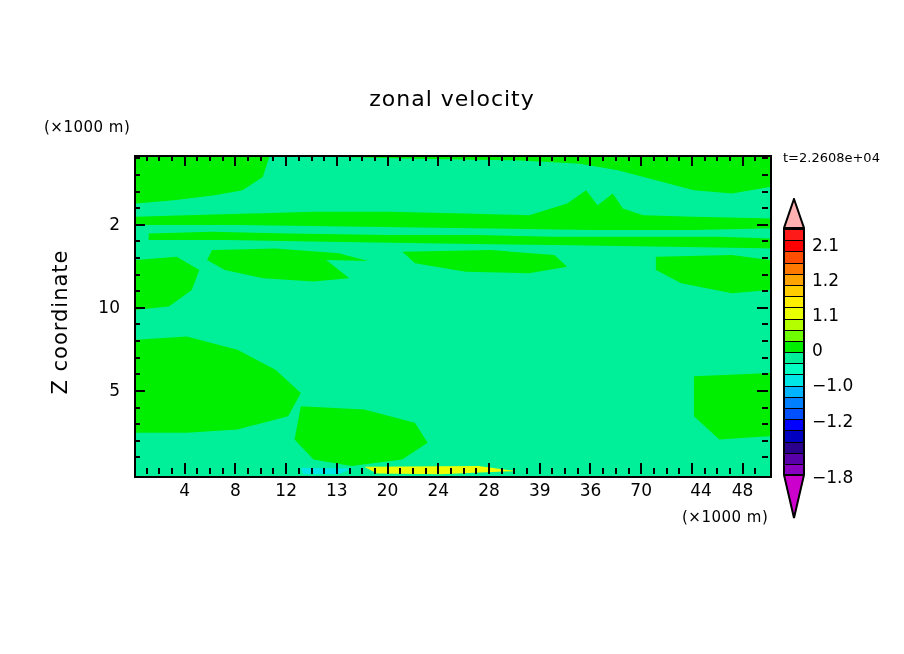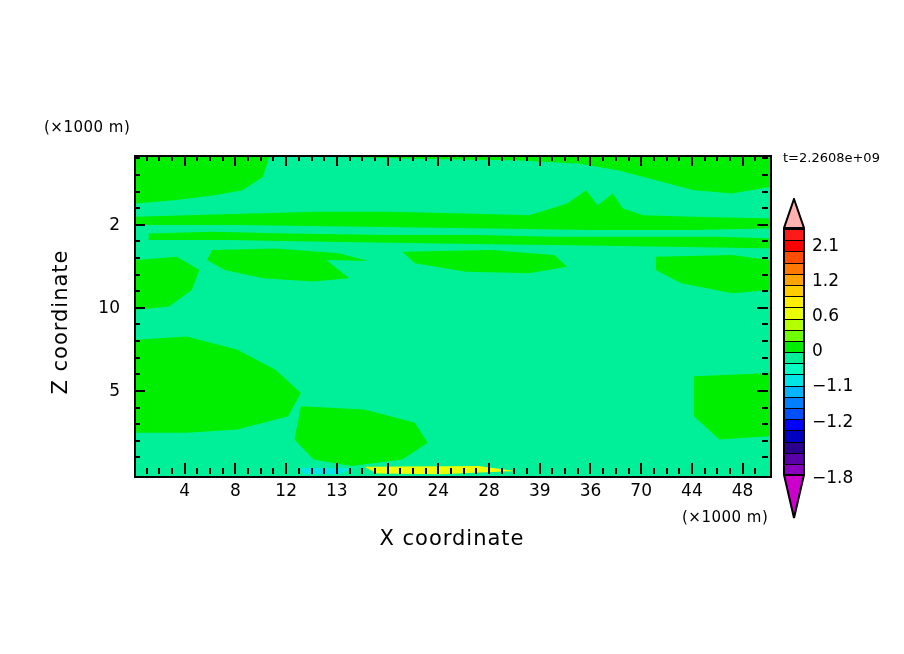--- a/index.html
+++ b/index.html
@@ -35,26 +35,26 @@
   .cseg{width:100%;border-bottom:1px solid #000;box-sizing:border-box;}
   .cseg:last-child{border-bottom:none;}
   .cbtxt{position:absolute;left:812px;font-size:17px;white-space:pre;}
   #capTop,#capBot{position:absolute;left:783px;width:22px;}
 </style>
 </head>
 <body>
 
 <div id="stage">
 
+  <div class="txt" id="title">zonal velocity</div>
 
   <div class="txt" id="zunits">(×1000 m)</div>
 
   <div class="txt" id="xunits">(×1000 m)</div>
 
-  <div class="txt" id="xlabel">X coordinate</div>
 
   <div class="txt" id="zlabel">Z coordinate</div>
 
   <div id="plot">
     <svg id="field" viewBox="0 0 500 192" preserveAspectRatio="none">
         <rect x="0" y="0" width="500" height="192" fill="#00f09a"></rect>
         <polygon points="0.00,0.00 105.00,0.00 100.00,12.00 84.00,20.00 62.00,23.00 30.00,26.00 0.00,28.00" fill="#00ee00"></polygon>
         <polygon points="130.00,0.00 500.00,0.00 500.00,18.00 470.00,22.00 440.00,20.00 410.00,14.00 380.00,8.00 350.00,4.00 300.00,2.00 220.00,1.00 160.00,0.00" fill="#00ee00"></polygon>
         <polygon points="0.00,36.00 40.00,35.00 90.00,34.00 140.00,33.00 200.00,33.00 260.00,34.00 310.00,35.00 340.00,28.00 355.00,20.00 364.00,29.00 376.00,22.00 384.00,31.00 400.00,35.00 440.00,36.00 500.00,37.00 500.00,43.00 440.00,44.00 360.00,44.00 280.00,43.00 180.00,42.00 80.00,41.00 0.00,41.00" fill="#00ee00"></polygon>
         <polygon points="10.00,46.00 60.00,45.00 120.00,46.00 200.00,47.00 270.00,47.00 330.00,48.00 400.00,48.00 460.00,48.00 500.00,49.00 500.00,55.00 420.00,54.00 330.00,53.00 240.00,52.00 150.00,51.00 70.00,50.00 10.00,50.00" fill="#00ee00"></polygon>
@@ -64,21 +64,21 @@
         <polygon points="410.00,60.00 470.00,59.00 500.00,62.00 500.00,80.00 470.00,82.00 430.00,76.00 410.00,68.00" fill="#00ee00"></polygon>
         <polygon points="0.00,110.00 40.00,108.00 80.00,116.00 110.00,128.00 130.00,142.00 120.00,156.00 80.00,164.00 40.00,166.00 0.00,166.00" fill="#00ee00"></polygon>
         <polygon points="130.00,150.00 180.00,152.00 220.00,160.00 230.00,172.00 210.00,182.00 170.00,186.00 140.00,182.00 125.00,170.00" fill="#00ee00"></polygon>
         <polygon points="440.00,132.00 500.00,130.00 500.00,168.00 460.00,170.00 440.00,156.00" fill="#00ee00"></polygon>
         <polygon points="150.00,62.00 210.00,63.00 240.00,70.00 220.00,76.00 170.00,74.00" fill="#00f09a"></polygon>
         <polygon points="180.00,186.50 270.00,186.00 300.00,189.00 240.00,191.00 190.00,190.50" fill="#eaff00"></polygon>
         <polygon points="130.00,187.00 170.00,187.50 160.00,191.00 132.00,190.80" fill="#00e6e6"></polygon>
       </svg>
   </div>
 
-  <div class="txt" id="tstamp">t=2.2608e+09</div>
+  <div class="txt" id="tstamp">t=2.2608e+04</div>
 
   <div id="ticklayer">
       <div class="tick" style="left: 145.68px; width: 2px; height: 6px; top: 155px;"></div>
       <div class="tick" style="left: 145.68px; width: 2px; height: 6px; top: 468px;"></div>
       <div class="tick" style="left: 158.36px; width: 2px; height: 6px; top: 155px;"></div>
       <div class="tick" style="left: 158.36px; width: 2px; height: 6px; top: 468px;"></div>
       <div class="tick" style="left: 171.04px; width: 2px; height: 6px; top: 155px;"></div>
       <div class="tick" style="left: 171.04px; width: 2px; height: 6px; top: 468px;"></div>
       <div class="tick" style="left: 183.72px; width: 2px; height: 11px; top: 155px;"></div>
       <div class="tick" style="left: 183.72px; width: 2px; height: 11px; top: 463px;"></div>
@@ -215,21 +215,21 @@
       <div class="xlabtxt" style="left: 164.72px;">4</div>
       <div class="xlabtxt" style="left: 215.44px;">8</div>
       <div class="xlabtxt" style="left: 266.16px;">12</div>
       <div class="xlabtxt" style="left: 316.88px;">13</div>
       <div class="xlabtxt" style="left: 367.6px;">20</div>
       <div class="xlabtxt" style="left: 418.32px;">24</div>
       <div class="xlabtxt" style="left: 469.04px;">28</div>
       <div class="xlabtxt" style="left: 519.76px;">39</div>
       <div class="xlabtxt" style="left: 570.48px;">36</div>
       <div class="xlabtxt" style="left: 621.2px;">70</div>
-      <div class="xlabtxt" style="left: 671.92px;">44</div>
+      <div class="xlabtxt" style="left: 671.92px; text-align: right;">44</div>
       <div class="xlabtxt" style="left: 722.64px;">48</div>
       <div class="ylabtxt" style="top: 379.927px;">5</div>
       <div class="ylabtxt" style="top: 296.854px;">10</div>
       <div class="ylabtxt" style="top: 213.781px;">2</div>
     </div>
 
   <div id="cbarwrap">
     <div id="capTop" style="top: 198px; height: 30px;"><svg width="22" height="31" viewBox="0 0 22 31">
           <polygon points="11,1 21,30 1,30" fill="#ffb0b0" stroke="#000" stroke-width="2"></polygon>
         </svg></div>
@@ -256,21 +256,21 @@
         <div class="cseg" style="height: 11.2px; background: rgb(42, 0, 140);"></div>
         <div class="cseg" style="height: 11.2px; background: rgb(90, 0, 170);"></div>
         <div class="cseg" style="height: 11.2px; background: rgb(138, 0, 192);"></div>
       </div>
     <div id="capBot" style="top: 474.4px; height: 44px;"><svg width="22" height="45" viewBox="0 0 22 45">
           <polygon points="1,1 21,1 11,44" fill="#cc00cc" stroke="#000" stroke-width="2"></polygon>
         </svg></div>
     <div id="cbarlabels">
         <div class="cbtxt" style="top: 234.6px;">2.1</div>
         <div class="cbtxt" style="top: 269.8px;">1.2</div>
-        <div class="cbtxt" style="top: 305px;">0.6</div>
+        <div class="cbtxt" style="top: 305px;">1.1</div>
         <div class="cbtxt" style="top: 340.2px;">0</div>
-        <div class="cbtxt" style="top: 375.4px;">−1.1</div>
+        <div class="cbtxt" style="top: 375.4px;">−1.0</div>
         <div class="cbtxt" style="top: 410.6px;">−1.2</div>
         <div class="cbtxt" style="top: 467px;">−1.8</div>
       </div>
   </div>
 
 </div>
 
 </body></html>

